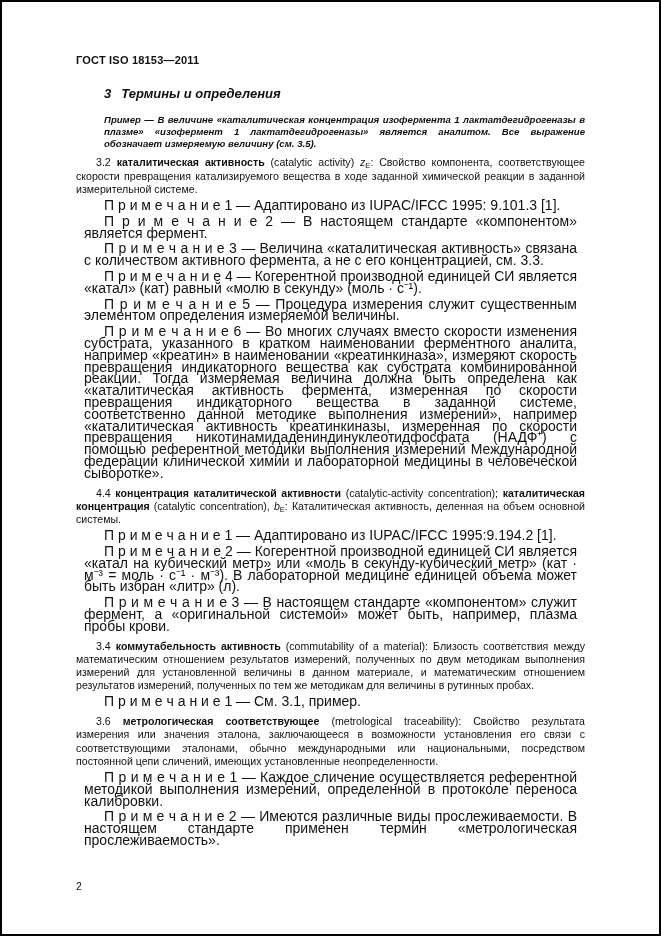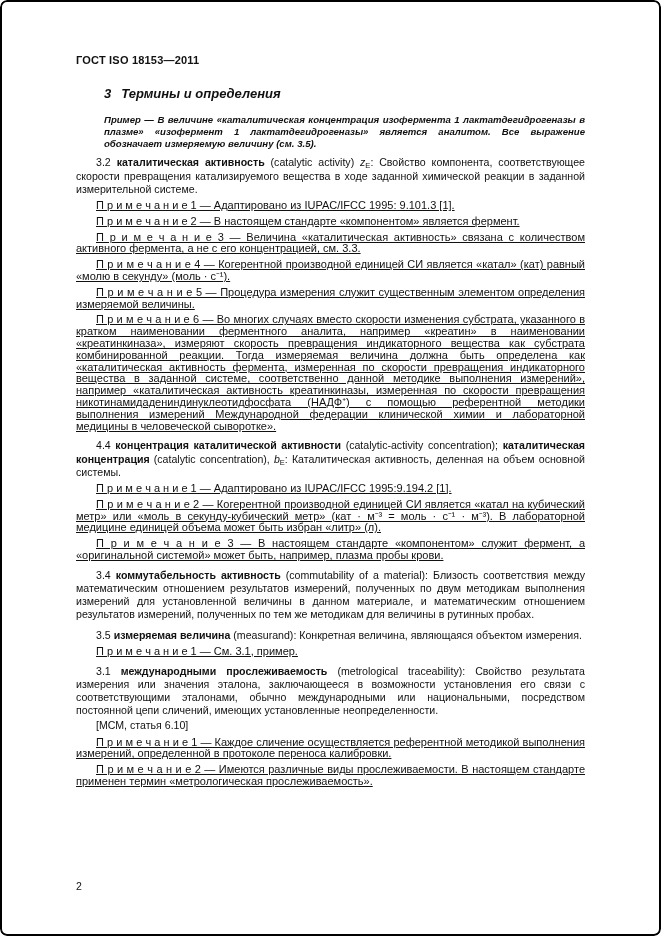--- a/index.html
+++ b/index.html
@@ -1,34 +1,34 @@
 <!DOCTYPE html>
 <html><head>
 <meta charset="utf-8">
 <style>
-  * { margin:0; padding:0; box-sizing:border-box;border-radius:7px; }
+  * { margin:0; padding:0; box-sizing:border-box; }
   html,body { background:#ffffff; }
   body { font-family:"Liberation Sans", sans-serif; color:#111; }
   .page {
     width:661px; height:936px; background:#fff;
     border:2px solid #000;
     position:relative;
     padding:52px 74px 0 74px;
     overflow:hidden;
   }
   .doc-header { font-size:11px; font-weight:bold; letter-spacing:.2px; margin-bottom:20px; }
   .section-title { font-size:13px; font-weight:bold; margin:0 0 13px 28px;font-style:italic; }
   .section-title .sec-num { margin-right:10px; }
   p.body { font-size:10.6px; line-height:13.2px; text-align:justify; text-indent:20px; margin-bottom:2px; }
   p.term { margin-top:7px; }
   p.example {
     font-size:9.6px; line-height:11.8px; font-weight:bold; font-style:italic;
     text-align:justify; margin:5px 0 5px 28px;
   }
-  p.note { font-size:11px; line-height:11.8px; text-align:justify; text-indent:20px; margin:4px 0;text-decoration:underline; }
+  p.note { font-size:14px; line-height:11.8px; text-align:justify; text-indent:20px; margin:4px 8px; }
   p.ref { font-size:10.6px; line-height:13.2px; text-indent:20px; margin-bottom:2px; }
   .sym { font-style:italic; }
   sub { font-size:7.5px; line-height:0; vertical-align:-2px; }
   .page-number { position:absolute; left:74px; bottom:42px; font-size:10.5px; }
 </style>
 </head>
 <body>
 
 <div class="page">
 
@@ -66,35 +66,29 @@
   <p class="note">П р и м е ч а н и е  1 — Адаптировано из IUPAC/IFCC 1995:9.194.2 [1].</p>
   <p class="note">П р и м е ч а н и е  2 — Когерентной производной единицей СИ является «катал на кубический метр» или «моль в секунду-кубический метр» (кат · м⁻³ = моль · с⁻¹ · м⁻³). В лабораторной медицине единицей объема может быть избран «литр» (л).</p>
   <p class="note">П р и м е ч а н и е  3 — В настоящем стандарте «компонентом» служит фермент, а «оригинальной системой» может быть, например, плазма пробы крови.</p>
 
   <p class="body term">
     <span>3.4</span>
     <b>коммутабельность активность</b>
     <span>(commutability of a material): Близость соответствия между математическим отношением результатов измерений, полученных по двум методикам выполнения измерений для установленной величины в данном материале, и математическим отношением результатов измерений, полученных по тем же методикам для величины в рутинных пробах.</span>
   </p>
 
-  <p class="body term">
-    <span>3.5</span>
-    <b>измеряемая величина</b>
-    <span>(measurand): Конкретная величина, являющаяся объектом измерения.</span>
-  </p>
 
 
   <p class="note">П р и м е ч а н и е  1 — См. 3.1, пример.</p>
 
   <p class="body term">
-    <span>3.1</span>
-    <b>международными прослеживаемость</b>
+    <span>3.6</span>
+    <b>метрологическая соответствующее</b>
     <span>(metrological traceability): Свойство результата измерения или значения эталона, заключающееся в возможности установления его связи с соответствующими эталонами, обычно международными или национальными, посредством постоянной цепи сличений, имеющих установленные неопределенности.</span>
   </p>
 
-  <p class="ref">[МСМ, статья 6.10]</p>
 
   <p class="note">П р и м е ч а н и е  1 — Каждое сличение осуществляется референтной методикой выполнения измерений, определенной в протоколе переноса калибровки.</p>
   <p class="note">П р и м е ч а н и е  2 — Имеются различные виды прослеживаемости. В настоящем стандарте применен термин «метрологическая прослеживаемость».</p>
 
   <div class="page-number">2</div>
 
 </div>
 
 </body></html>

